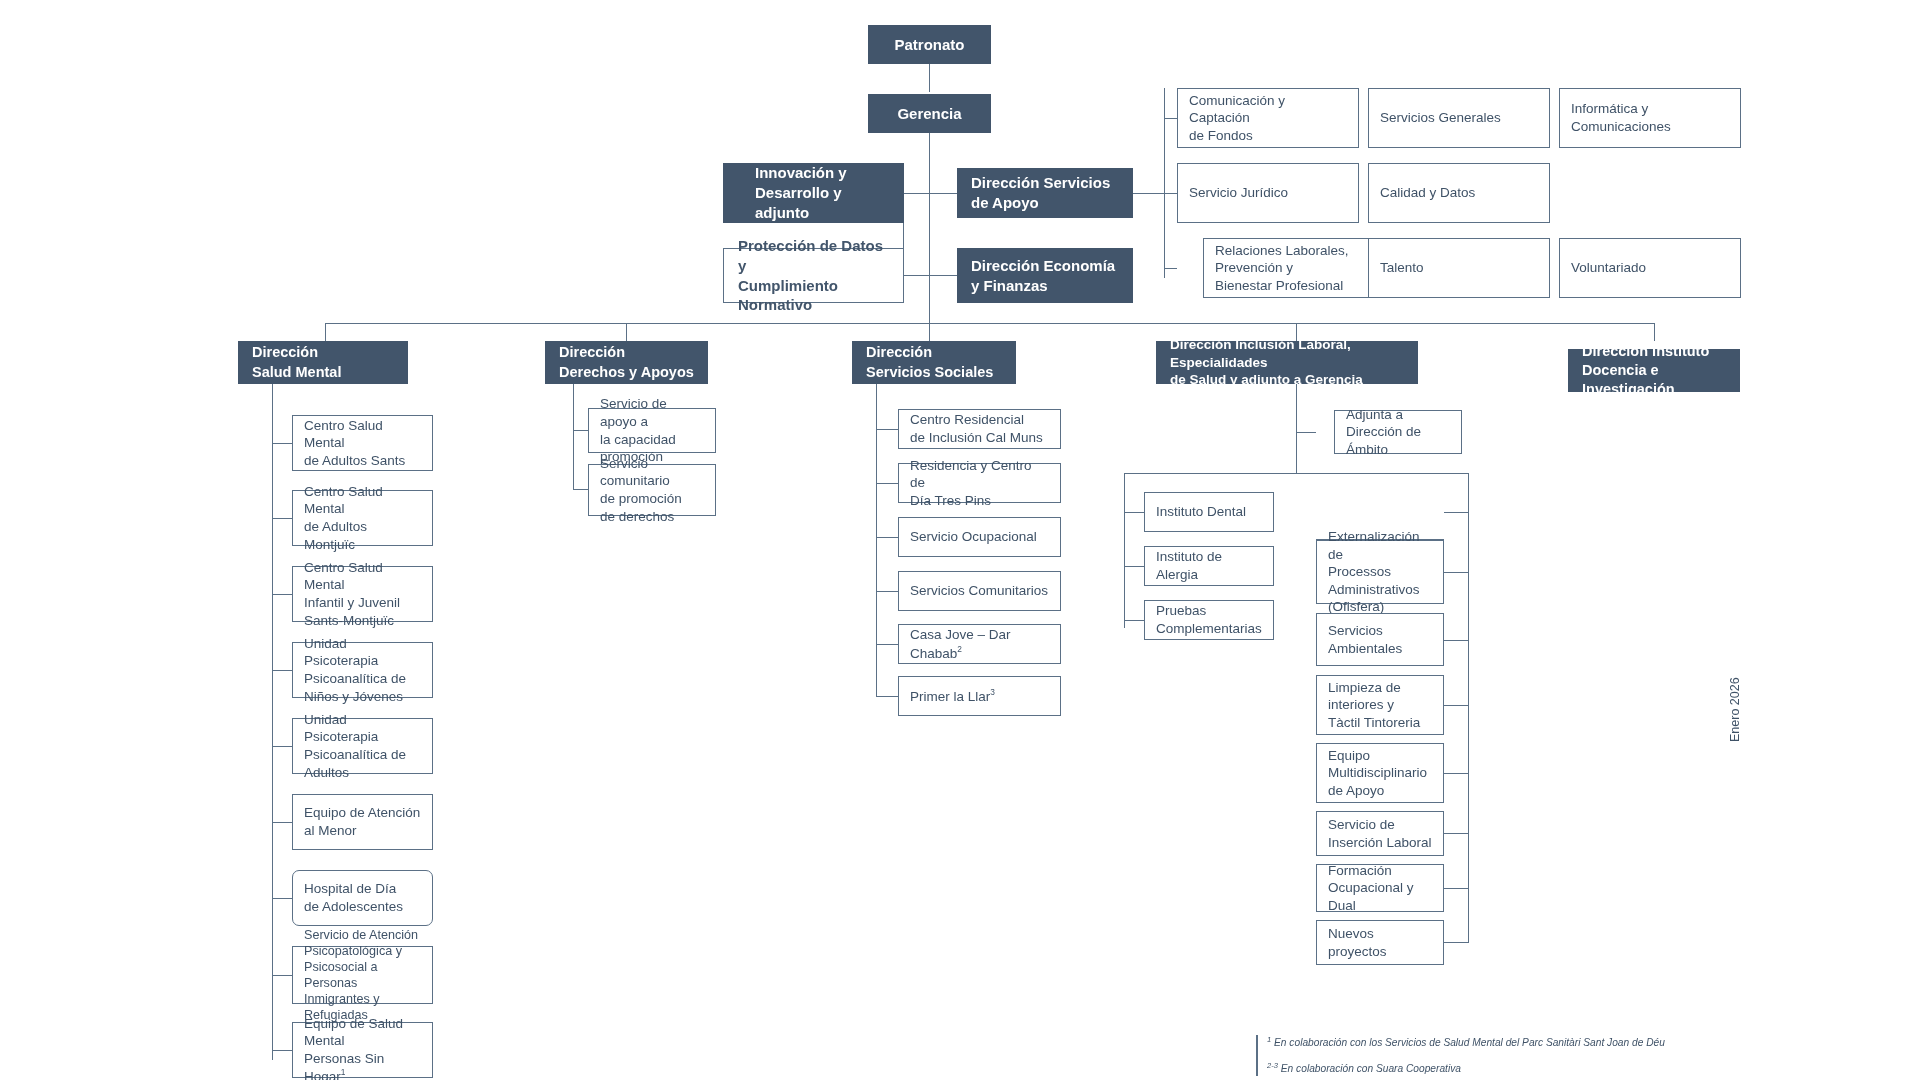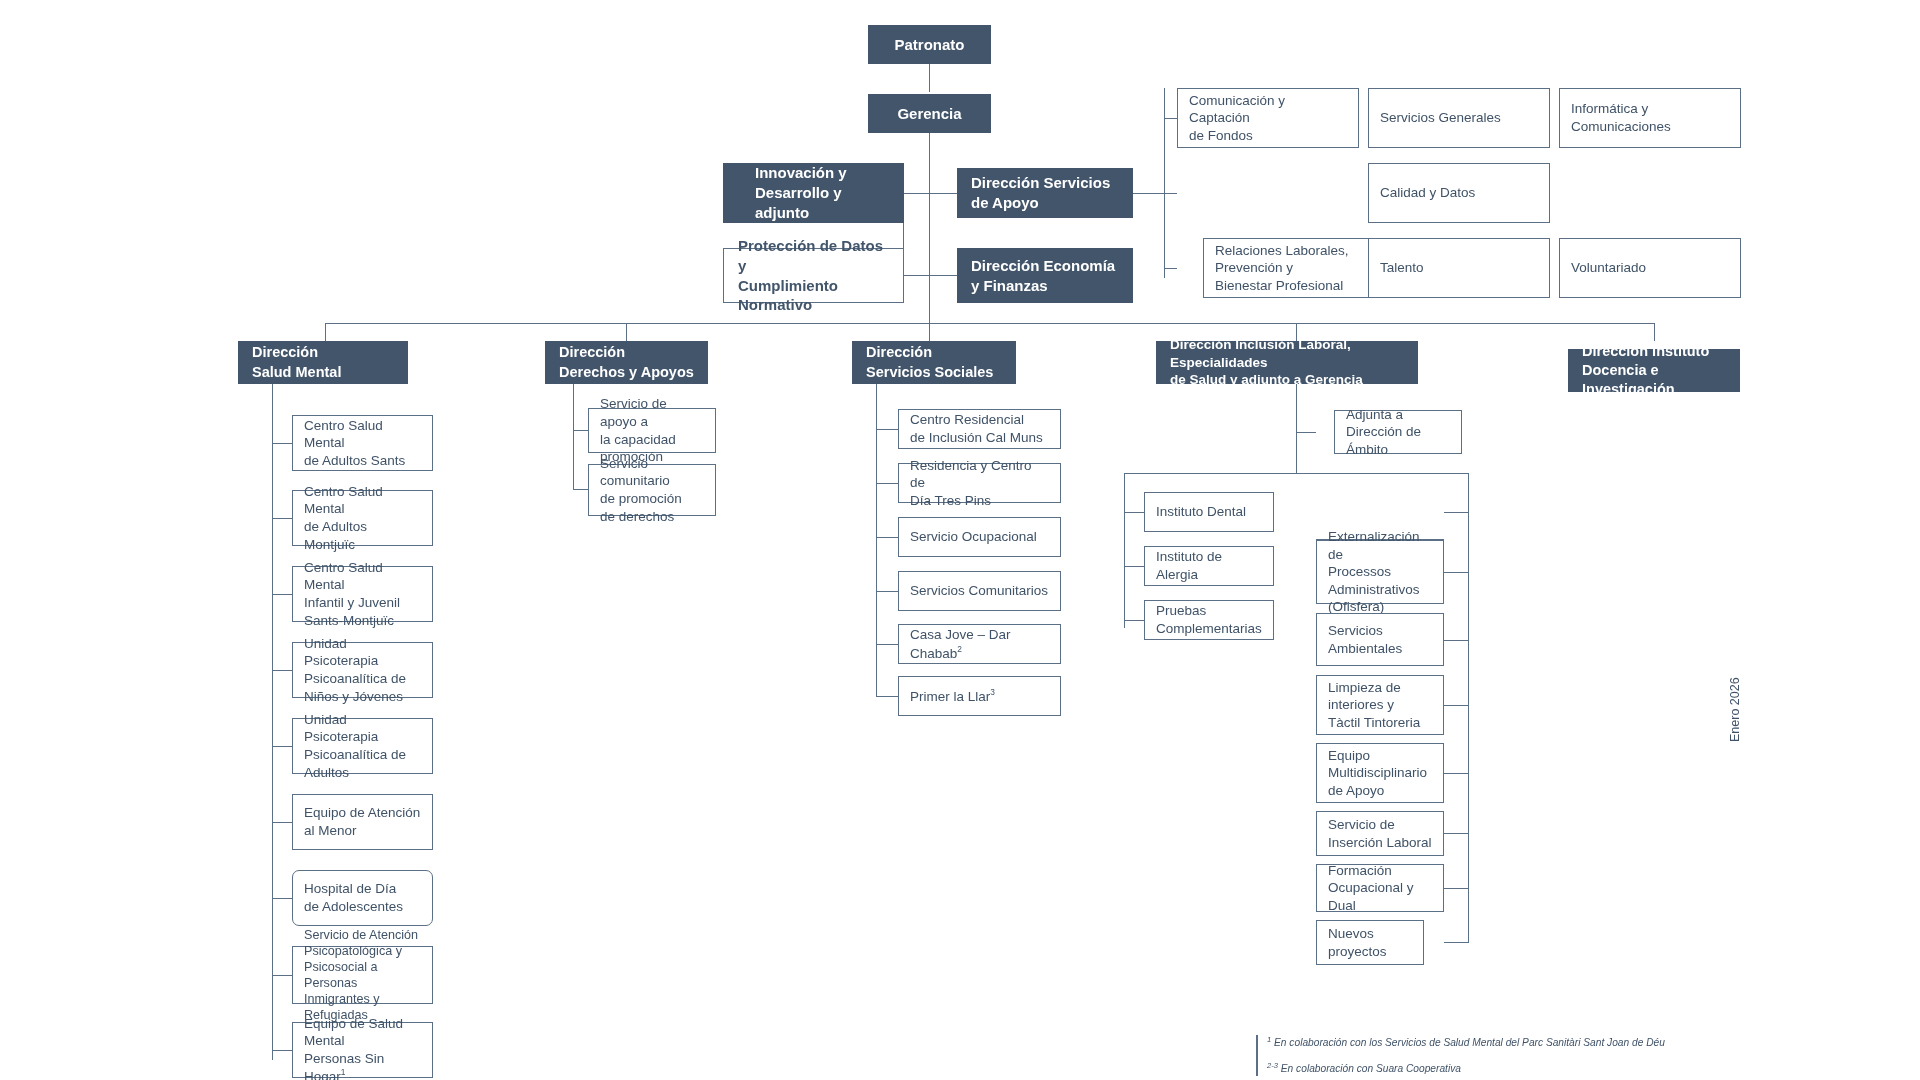--- a/index.html
+++ b/index.html
@@ -213,20 +213,23 @@
 de Fondos</span>
   </div>
   <div class="box node-light" style="left:1368px; top:88px; width:182px; height:60px;">
     <span class="txt">Servicios Generales</span>
   </div>
   <div class="box node-light" style="left:1559px; top:88px; width:182px; height:60px;">
     <span class="txt">Informática y
 Comunicaciones</span>
   </div>
 
+  <div class="box node-light" style="left:1177px; top:163px; width:182px; height:60px;">
+    <span class="txt">Servicio Jurídico</span>
+  </div>
   <div class="box node-light" style="left:1368px; top:163px; width:182px; height:60px;">
     <span class="txt">Calidad y Datos</span>
   </div>
 
   <div class="box node-light" style="left:1177px; top:238px; width:182px; height:60px;margin-left:26px;">
     <span class="txt">Relaciones Laborales,
 Prevención y
 Bienestar Profesional</span>
   </div>
   <div class="box node-light" style="left:1368px; top:238px; width:182px; height:60px;">
@@ -373,21 +376,21 @@
 de Apoyo</span>
   </div>
   <div class="box node-light" style="left:1316px; top:811px; width:128px; height:45px;">
     <span class="txt">Servicio de
 Inserción Laboral</span>
   </div>
   <div class="box node-light" style="left:1316px; top:864px; width:128px; height:48px;">
     <span class="txt">Formación
 Ocupacional y Dual</span>
   </div>
-  <div class="box node-light" style="left:1316px; top:920px; width:108px; height:45px;">
+  <div class="box node-light" style="left:1316px; top:920px; width:128px; height:45px;">
     <span class="txt">Nuevos proyectos</span>
   </div>
 
   <div id="footnotes">
     <div class="fn">
       <span class="sup">1</span>
       <span>En colaboración con los Servicios de Salud Mental del Parc Sanitàri Sant Joan de Déu</span>
     </div>
     <div class="fn">
       <span class="sup">2-3</span>

